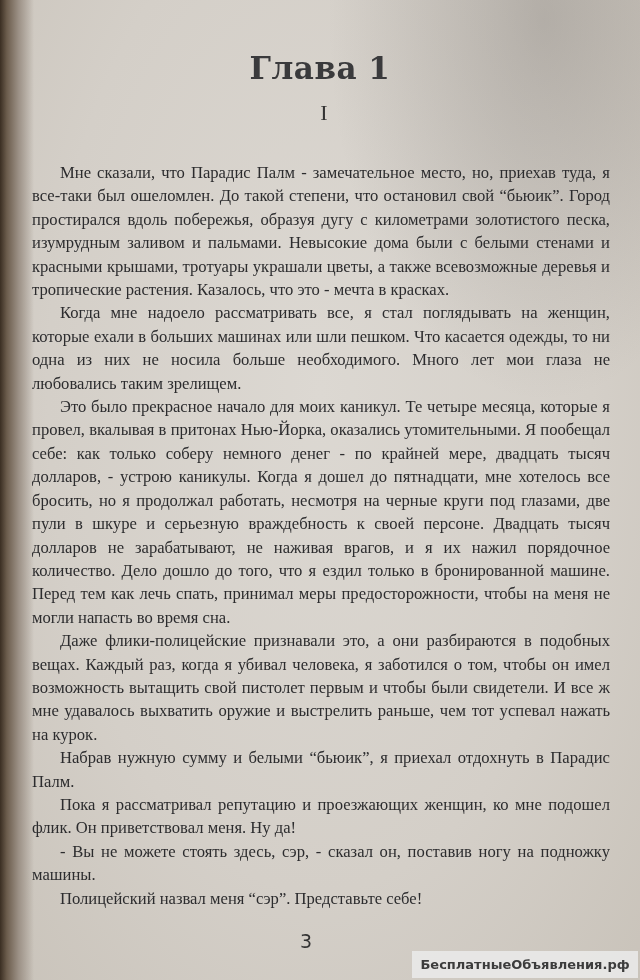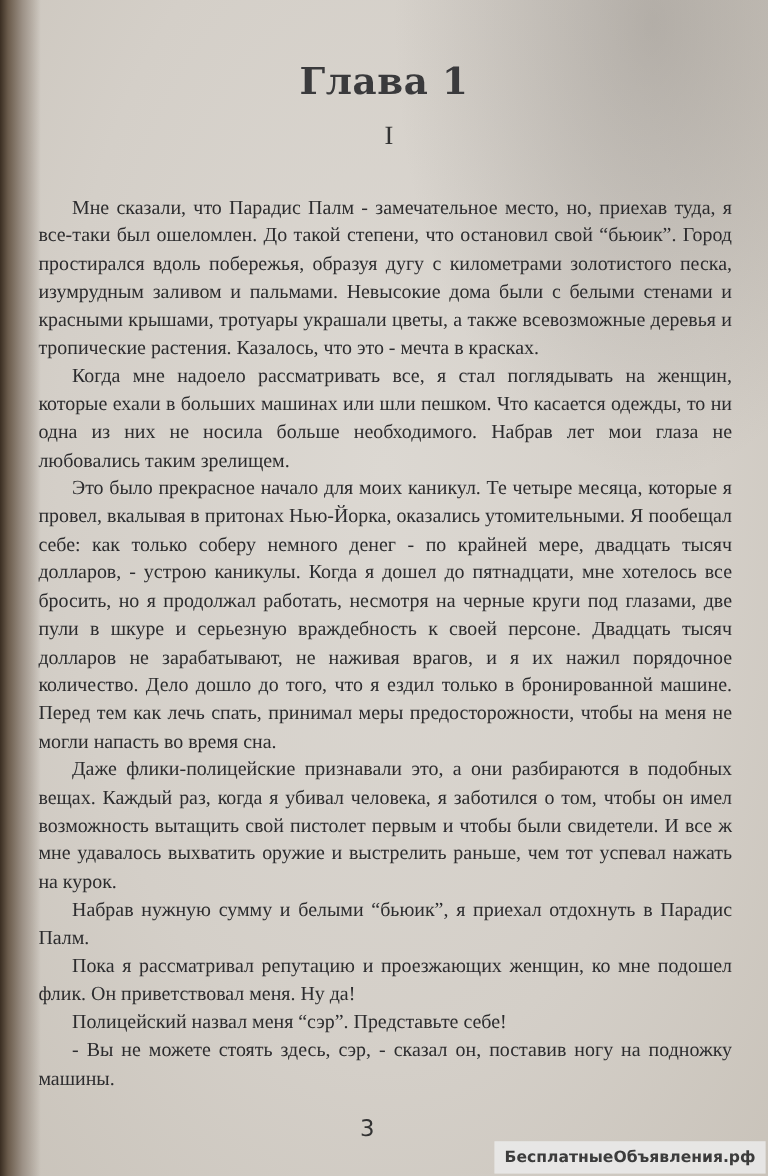--- a/index.html
+++ b/index.html
@@ -48,25 +48,25 @@
 <body>
 
 <div class="page">
   <div class="spine-shadow"></div>
 
   <div class="chapter-title">Глава 1</div>
   <div class="section-num">I</div>
 
   <div class="body-text">
     <p>Мне сказали, что Парадис Палм - замечательное место, но, приехав туда, я все-таки был ошеломлен. До такой степени, что остановил свой “бьюик”. Город простирался вдоль побережья, образуя дугу с километрами золотистого песка, изумрудным заливом и пальмами. Невысокие дома были с белыми стенами и красными крышами, тротуары украшали цветы, а также всевозможные деревья и тропические растения. Казалось, что это - мечта в красках.</p>
-    <p>Когда мне надоело рассматривать все, я стал поглядывать на женщин, которые ехали в больших машинах или шли пешком. Что касается одежды, то ни одна из них не носила больше необходимого. Набрав лет мои глаза не любовались таким зрелищем.</p>
+    <p>Когда мне надоело рассматривать все, я стал поглядывать на женщин, которые ехали в больших машинах или шли пешком. Что касается одежды, то ни одна из них не носила больше необходимого. Много лет мои глаза не любовались таким зрелищем.</p>
     <p>Это было прекрасное начало для моих каникул. Те четыре месяца, которые я провел, вкалывая в притонах Нью-Йорка, оказались утомительными. Я пообещал себе: как только соберу немного денег - по крайней мере, двадцать тысяч долларов, - устрою каникулы. Когда я дошел до пятнадцати, мне хотелось все бросить, но я продолжал работать, несмотря на черные круги под глазами, две пули в шкуре и серьезную враждебность к своей персоне. Двадцать тысяч долларов не зарабатывают, не наживая врагов, и я их нажил порядочное количество. Дело дошло до того, что я ездил только в бронированной машине. Перед тем как лечь спать, принимал меры предосторожности, чтобы на меня не могли напасть во время сна.</p>
     <p>Даже флики-полицейские признавали это, а они разбираются в подобных вещах. Каждый раз, когда я убивал человека, я заботился о том, чтобы он имел возможность вытащить свой пистолет первым и чтобы были свидетели. И все ж мне удавалось выхватить оружие и выстрелить раньше, чем тот успевал нажать на курок.</p>
     <p>Набрав нужную сумму и белыми “бьюик”, я приехал отдохнуть в Парадис Палм.</p>
     <p>Пока я рассматривал репутацию и проезжающих женщин, ко мне подошел флик. Он приветствовал меня. Ну да!</p>
+    <p>- Вы не можете стоять здесь, сэр, - сказал он, поставив ногу на подножку машины.</p>
     <p>Полицейский назвал меня “сэр”. Представьте себе!</p>
-    <p>- Вы не можете стоять здесь, сэр, - сказал он, поставив ногу на подножку машины.</p>
   </div>
 
   <div class="page-number">3</div>
 </div>
 
 <div class="watermark">БесплатныеОбъявления.рф</div>
 
 </body></html>

